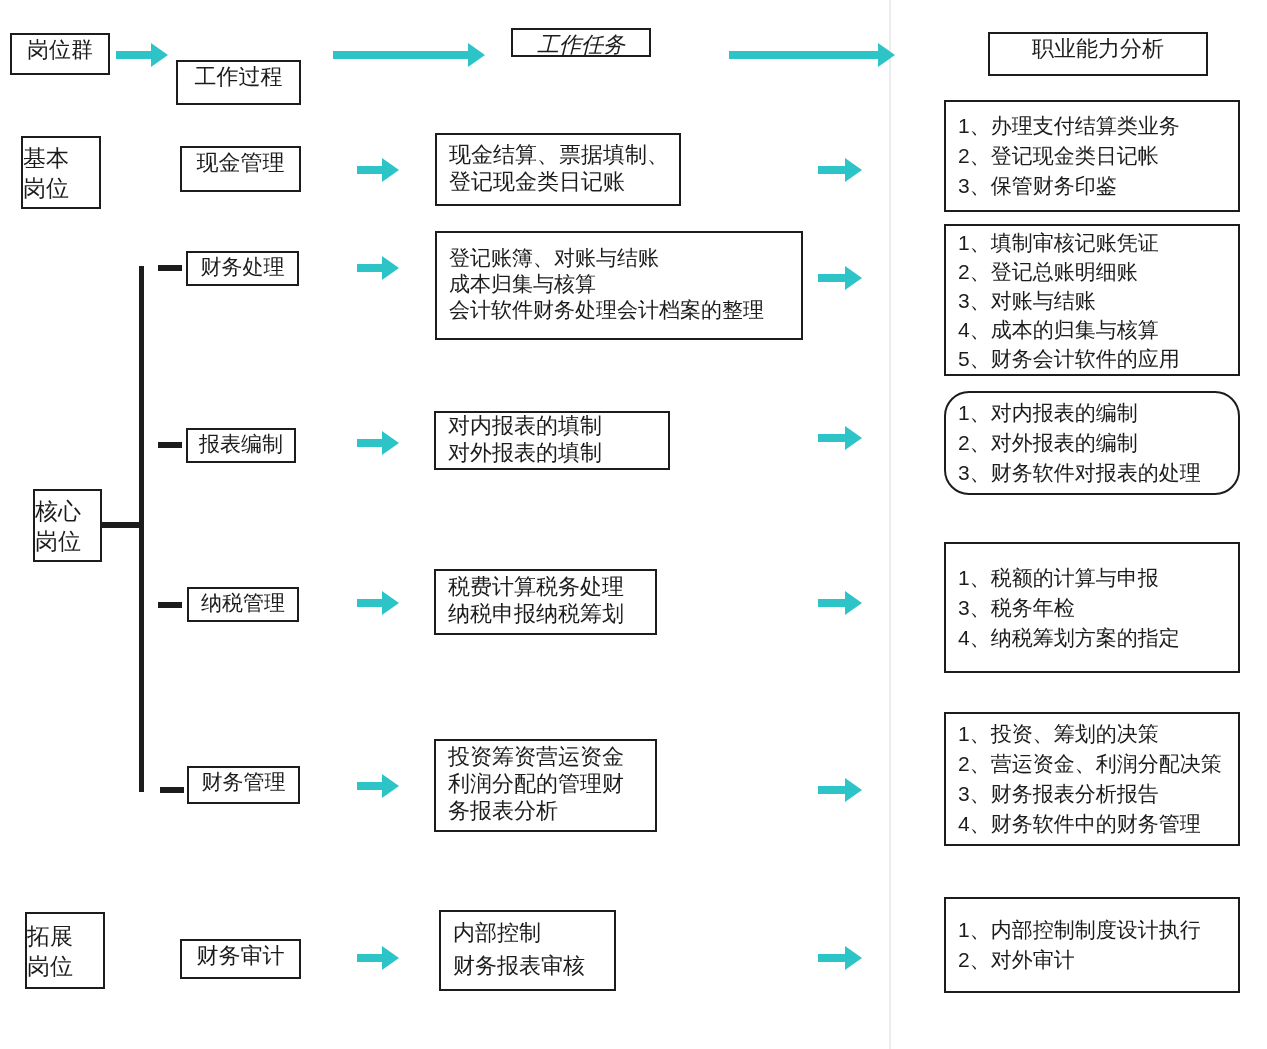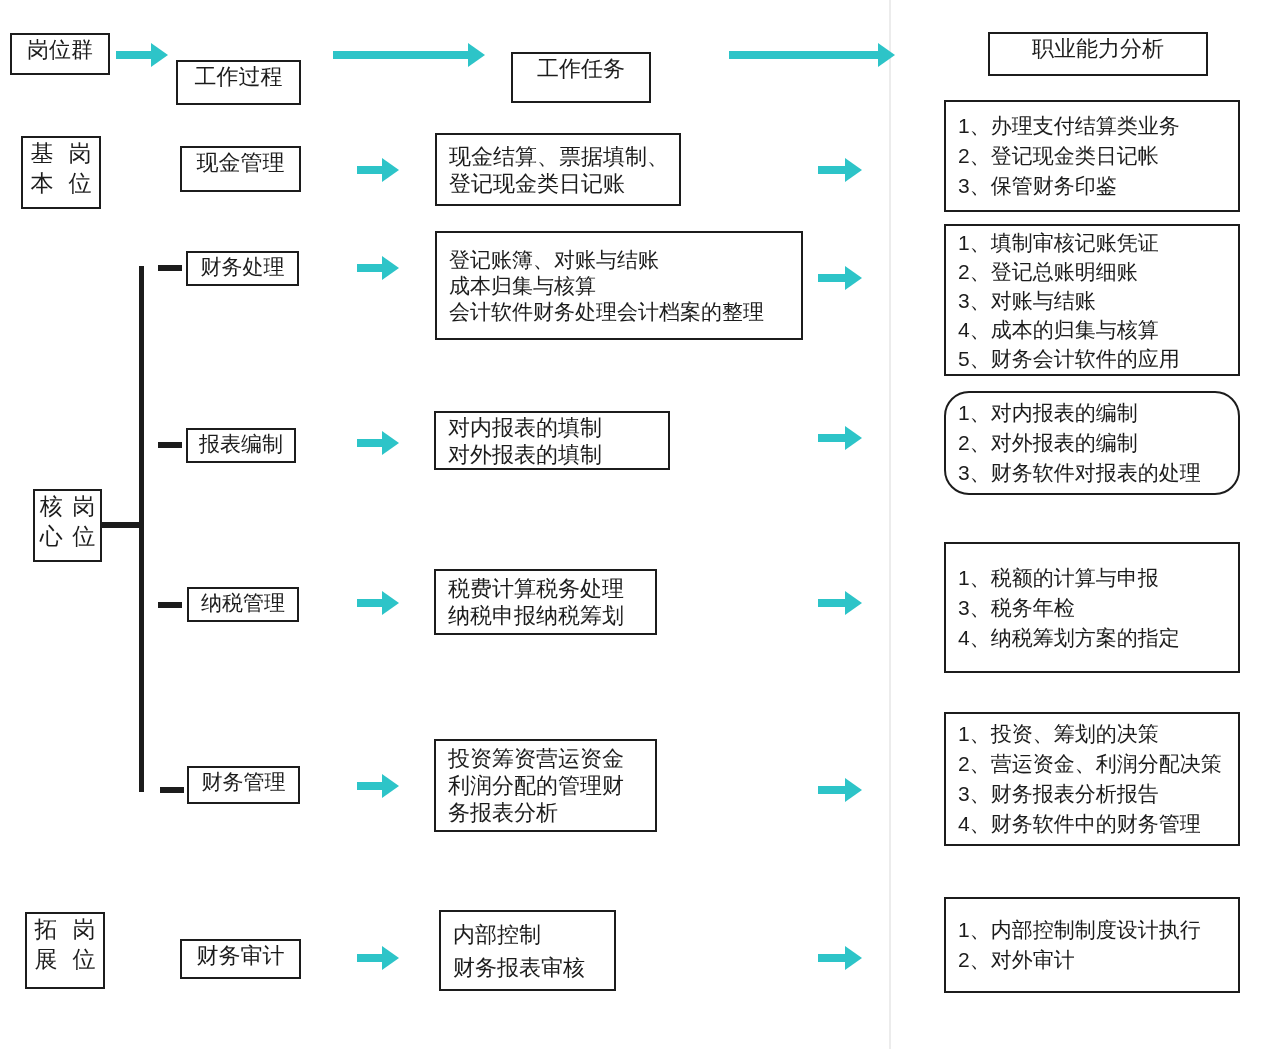--- a/index.html
+++ b/index.html
@@ -14,41 +14,41 @@
   }
   .box{
     position:absolute;border:2px solid var(--ink);background:#fff;
     display:flex;align-items:flex-start;justify-content:center;
     font-size:22px;box-sizing:border-box;text-align:center;
   }
   .multi{
     flex-direction:column;align-items:flex-start;justify-content:center;
     text-align:left;padding:6px 12px;
   }
-  .group-box{flex-direction:row;line-height:30px;font-size:23px;}
-  .task-line{line-height:27px;white-space:nowrap;}
+  .group-box{flex-direction:column;line-height:30px;font-size:23px;}
+  .task-line{line-height:27px;white-space:nowrap;font-family:Liberation Mono, monospace;}
   .ability-line{line-height:30px;white-space:nowrap;font-size:21px;}
   .arrow{
     position:absolute;display:flex;align-items:center;height:24px;
   }
   .arrow .shaft{flex:1;height:8px;background:var(--accent);}
   .arrow .head{
     width:0;height:0;border-top:12px solid transparent;
     border-bottom:12px solid transparent;border-left:17px solid var(--accent);
   }
   .hline{position:absolute;background:var(--ink);height:6px;}
   .vline{position:absolute;background:var(--ink);width:5px;}
   .divider{position:absolute;background:#ececec;width:2px;top:0;height:1049px;left:889px;}
 
   
   .hb1{left:10px;top:33px;width:100px;height:42px;}
   .ha1{left:116px;top:43px;width:52px;}
   .hb2{left:176px;top:31px;width:125px;height:45px;margin-top:29px;}
   .ha2{left:333px;top:43px;width:152px;}
-  .hb3{left:511px;top:52px;width:140px;height:51px;}
+  .hb3{left:511px;top:28px;width:140px;height:29px;font-style:italic;}
   .ha3{left:729px;top:43px;width:166px;}
   .hb4{left:988px;top:32px;width:220px;height:44px;}
 
   
   .g1{left:21px;top:136px;width:80px;height:73px;}
   .p1{left:180px;top:146px;width:121px;height:46px;}
   .a1a{left:357px;top:158px;width:42px;}
   .t1{left:435px;top:133px;width:246px;height:73px;}
   .a1b{left:818px;top:158px;width:44px;}
   .ab1{left:944px;top:100px;width:296px;height:112px;}

